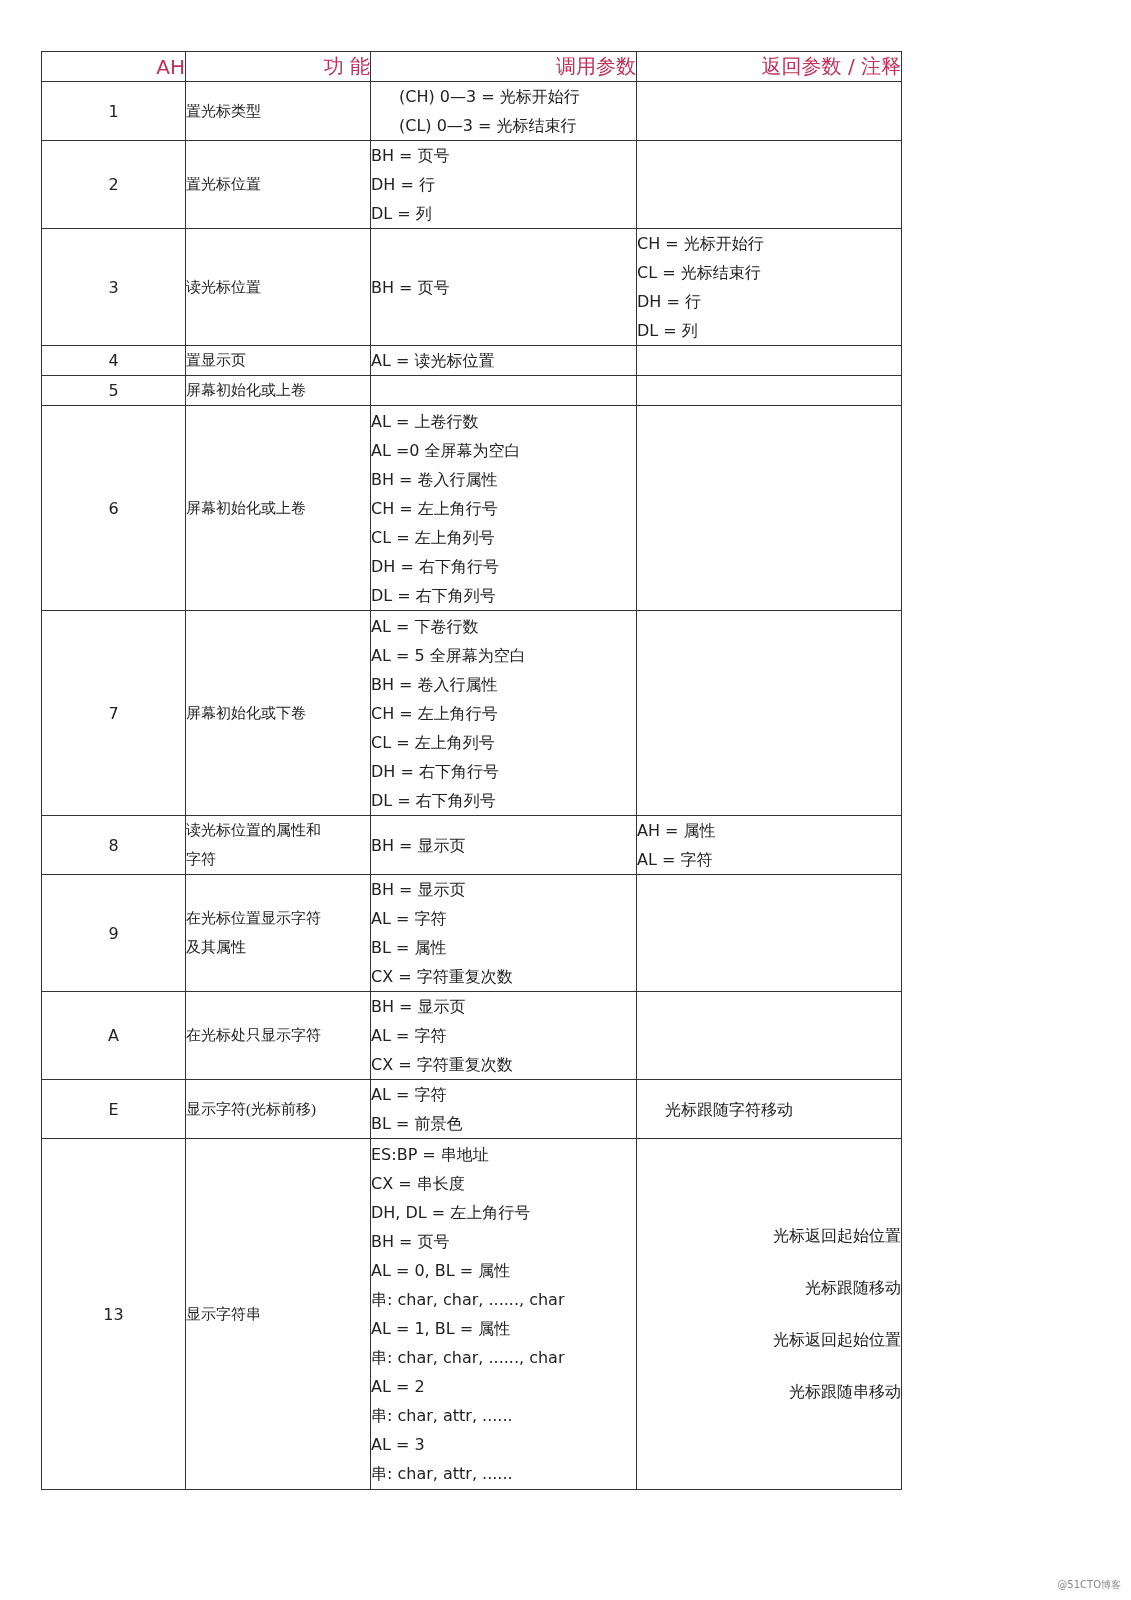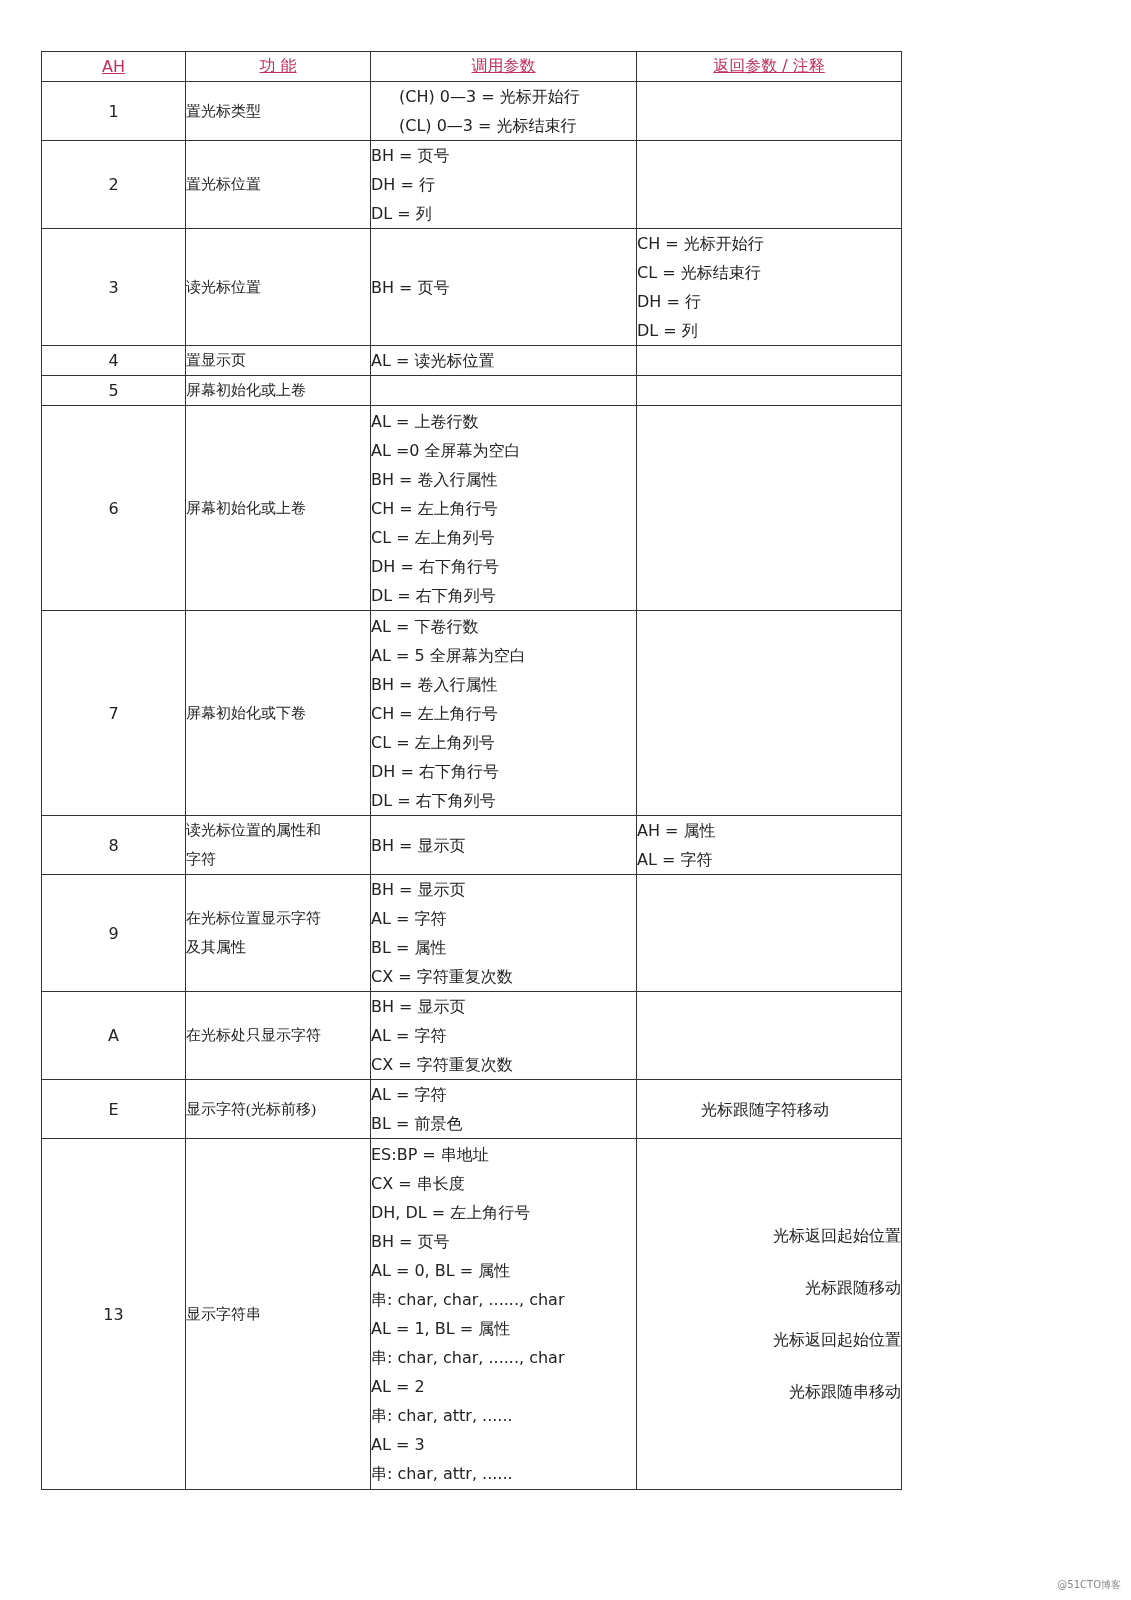--- a/index.html
+++ b/index.html
@@ -1,28 +1,28 @@
 <!DOCTYPE html>
 <html><head>
 <meta charset="utf-8">
 <style>
   html, body { margin:0; padding:0; background:#ffffff; }
   body { width:1131px; height:1600px; position:relative; overflow:hidden;
          font-family:"DejaVu Sans","Liberation Sans",sans-serif; color:#222; }
   table.bios { position:absolute; left:41px; top:51px; border-collapse:collapse;
                width:860px; table-layout:fixed; }
   table.bios th, table.bios td { border:1.5px solid #333; padding:0; vertical-align:middle; }
-  table.bios th { height:29px; font-weight:normal; color:#c0305a; font-size:16px; text-align:center;text-decoration:underline; }
+  table.bios th { height:29px; font-weight:normal; color:#c0305a; font-size:20px; text-align:right; }
   col.c1 { width:144px; } col.c2 { width:185px; } col.c3 { width:266px; } col.c4 { width:265px; }
   td.ah { text-align:center; font-size:16px; }
   td.fn { padding-left:10px; font-size:15px; line-height:29px;font-family:Liberation Serif, serif; }
   td.pr { padding-left:43px; font-size:16px; line-height:29px; white-space:nowrap; }
   td.pr.c1row { padding-left:28px; }
   td.rt { padding-left:26px; font-size:16px; line-height:29px; white-space:nowrap; }
-  td.rt.center { padding-left:64px; }
+  td.rt.center { padding-left:28px; }
   td.rt.spaced .ln { line-height:26px; margin-bottom:26px;text-align:right; }
   td.rt.spaced .ln:last-child { margin-bottom:0; }
   .ln { display:block; }
   .watermark { position:absolute; right:10px; bottom:8px; font-size:10px; color:#888; }
 </style>
 </head>
 <body>
 
 <table class="bios">
   <colgroup>

